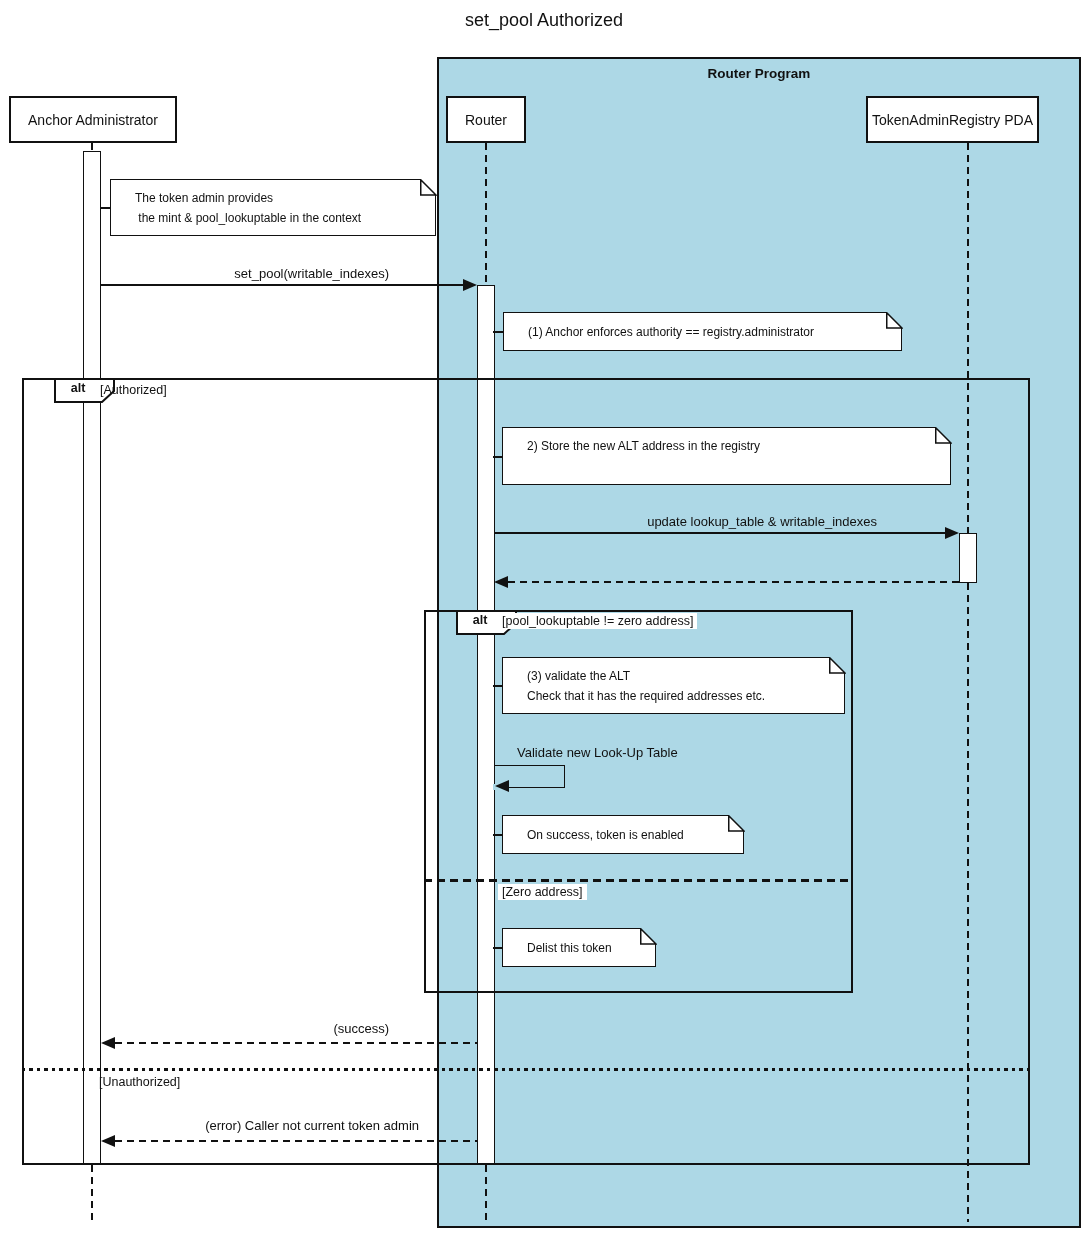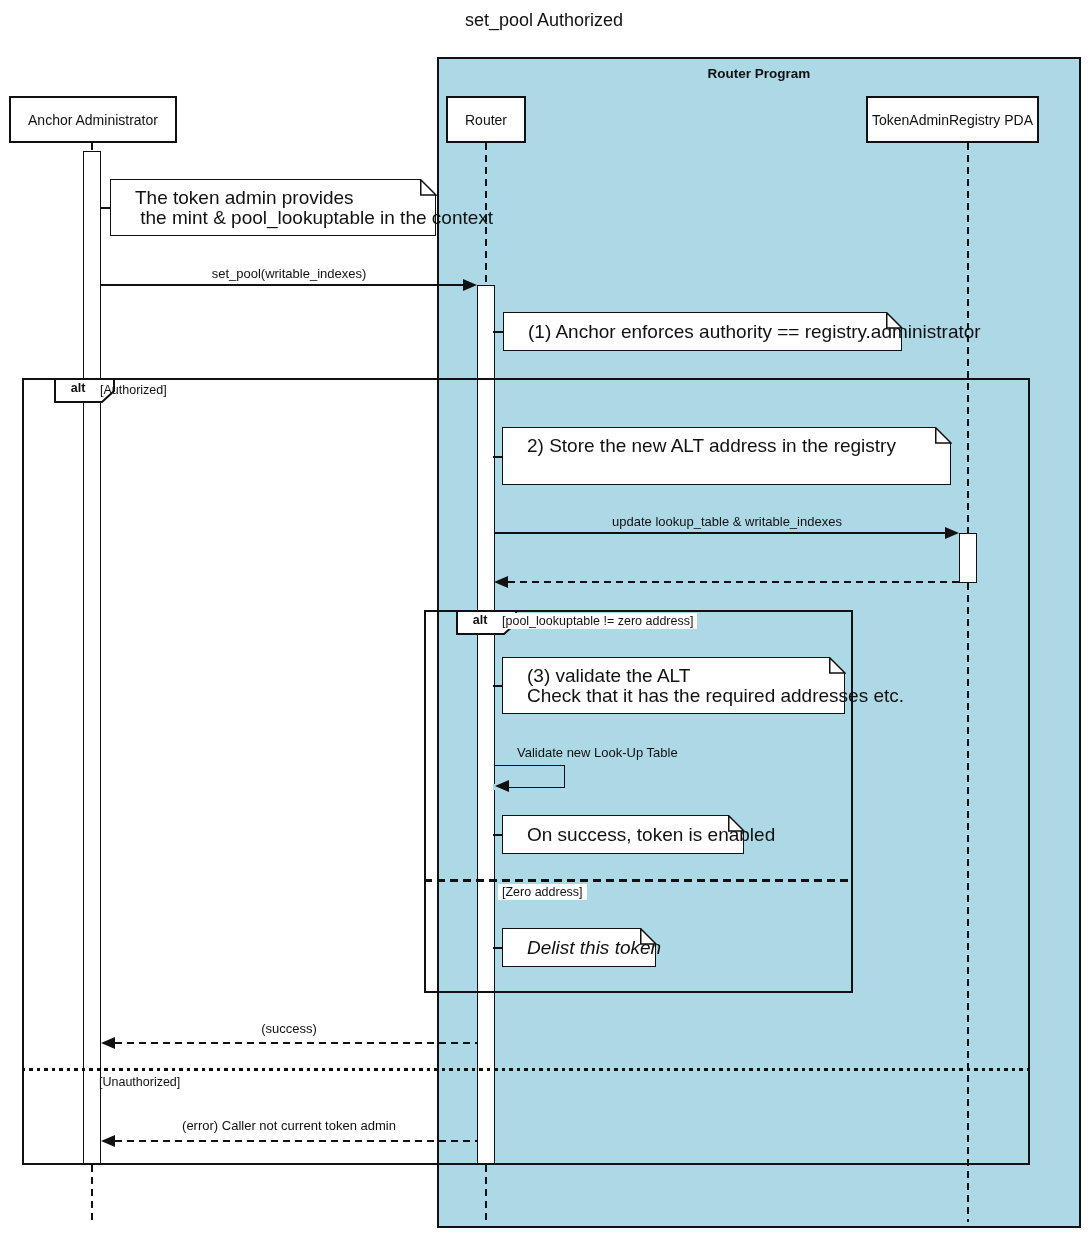--- a/index.html
+++ b/index.html
@@ -21,29 +21,29 @@
   .frame-op svg{display:block;}
   .frame-op .op-text{position:absolute;top:3px;left:0;width:48px;text-align:center;
     font-size:12.5px;font-weight:bold;}
   .guard{font-size:12.5px;font-weight:normal;z-index:6;white-space:pre;}
   .guard.boxed{background:#fff;padding:1px 4px;}
   .divider-dotted{height:3px;z-index:6;
     background:repeating-linear-gradient(to right,#111 0 3.5px,transparent 3.5px 7.5px);}
   .divider-dashed{height:3px;z-index:6;
     background:repeating-linear-gradient(to right,#111 0 8px,transparent 8px 13px);}
   .note{background:#fff;border:1.5px solid #111;box-sizing:border-box;z-index:7;
-    font-size:19px;line-height:20px;--behind:#add8e6;}
+    font-size:12px;line-height:20px;--behind:#add8e6;}
   .note.behind-white{--behind:#ffffff;}
   .note-line{white-space:pre;padding-left:24px;padding-right:4px;}
   .fold-cover{position:absolute;top:-1.5px;right:-1.5px;width:0;height:0;
     border-top:17px solid var(--behind);border-left:17px solid transparent;}
   .fold{position:absolute;top:-1.5px;right:-1.5px;}
   .msg-line{height:1.5px;background:#111;z-index:8;}
   .msg-line.dashed{background:repeating-linear-gradient(to right,#111 0 7px,transparent 7px 12px);}
-  .msg-label{font-size:13px;z-index:8;white-space:pre;text-align:center;}
+  .msg-label{font-size:13px;z-index:8;white-space:pre;text-align:right;}
   .arrow-right{width:0;height:0;border-left:14px solid #111;
     border-top:6px solid transparent;border-bottom:6px solid transparent;z-index:9;}
   .arrow-left{width:0;height:0;border-right:14px solid #111;
     border-top:6px solid transparent;border-bottom:6px solid transparent;z-index:9;}
   .self-loop{border:1.5px solid #111;border-left:none;box-sizing:border-box;z-index:8;}
   .connector{height:1.5px;background:#111;z-index:6;}
 </style>
 </head>
 <body>
 
@@ -139,21 +139,21 @@
   </div>
 
   <div class="abs note" style="left:502px;top:815px;width:242px;height:39px;padding-top:9px;">
     <div class="fold-cover"></div>
     <div class="note-line">On success, token is enabled</div>
     <svg class="fold" width="17" height="17">
       <path d="M0.75 0.75 L16 16 L0.75 16 Z" fill="#fff" stroke="#111" stroke-width="1.5"></path>
       </svg>
   </div>
 
-  <div class="abs note" style="left:502px;top:928px;width:154px;height:39px;padding-top:9px;font-style:italic;">
+  <div class="abs note" style="left:502px;top:928px;width:154px;height:39px;padding-top:9px;">
     <div class="fold-cover"></div>
     <div class="note-line">Delist this token</div>
     <svg class="fold" width="17" height="17">
       <path d="M0.75 0.75 L16 16 L0.75 16 Z" fill="#fff" stroke="#111" stroke-width="1.5"></path>
       </svg>
   </div>
 
   <div class="abs msg-label" style="left:189px;top:266px;width:200px;">set_pool(writable_indexes)</div>
   <div class="abs msg-line" style="left:101px;top:284px;width:363px;"></div>
   <div class="abs arrow-right" style="left:463px;top:279px;"></div>

